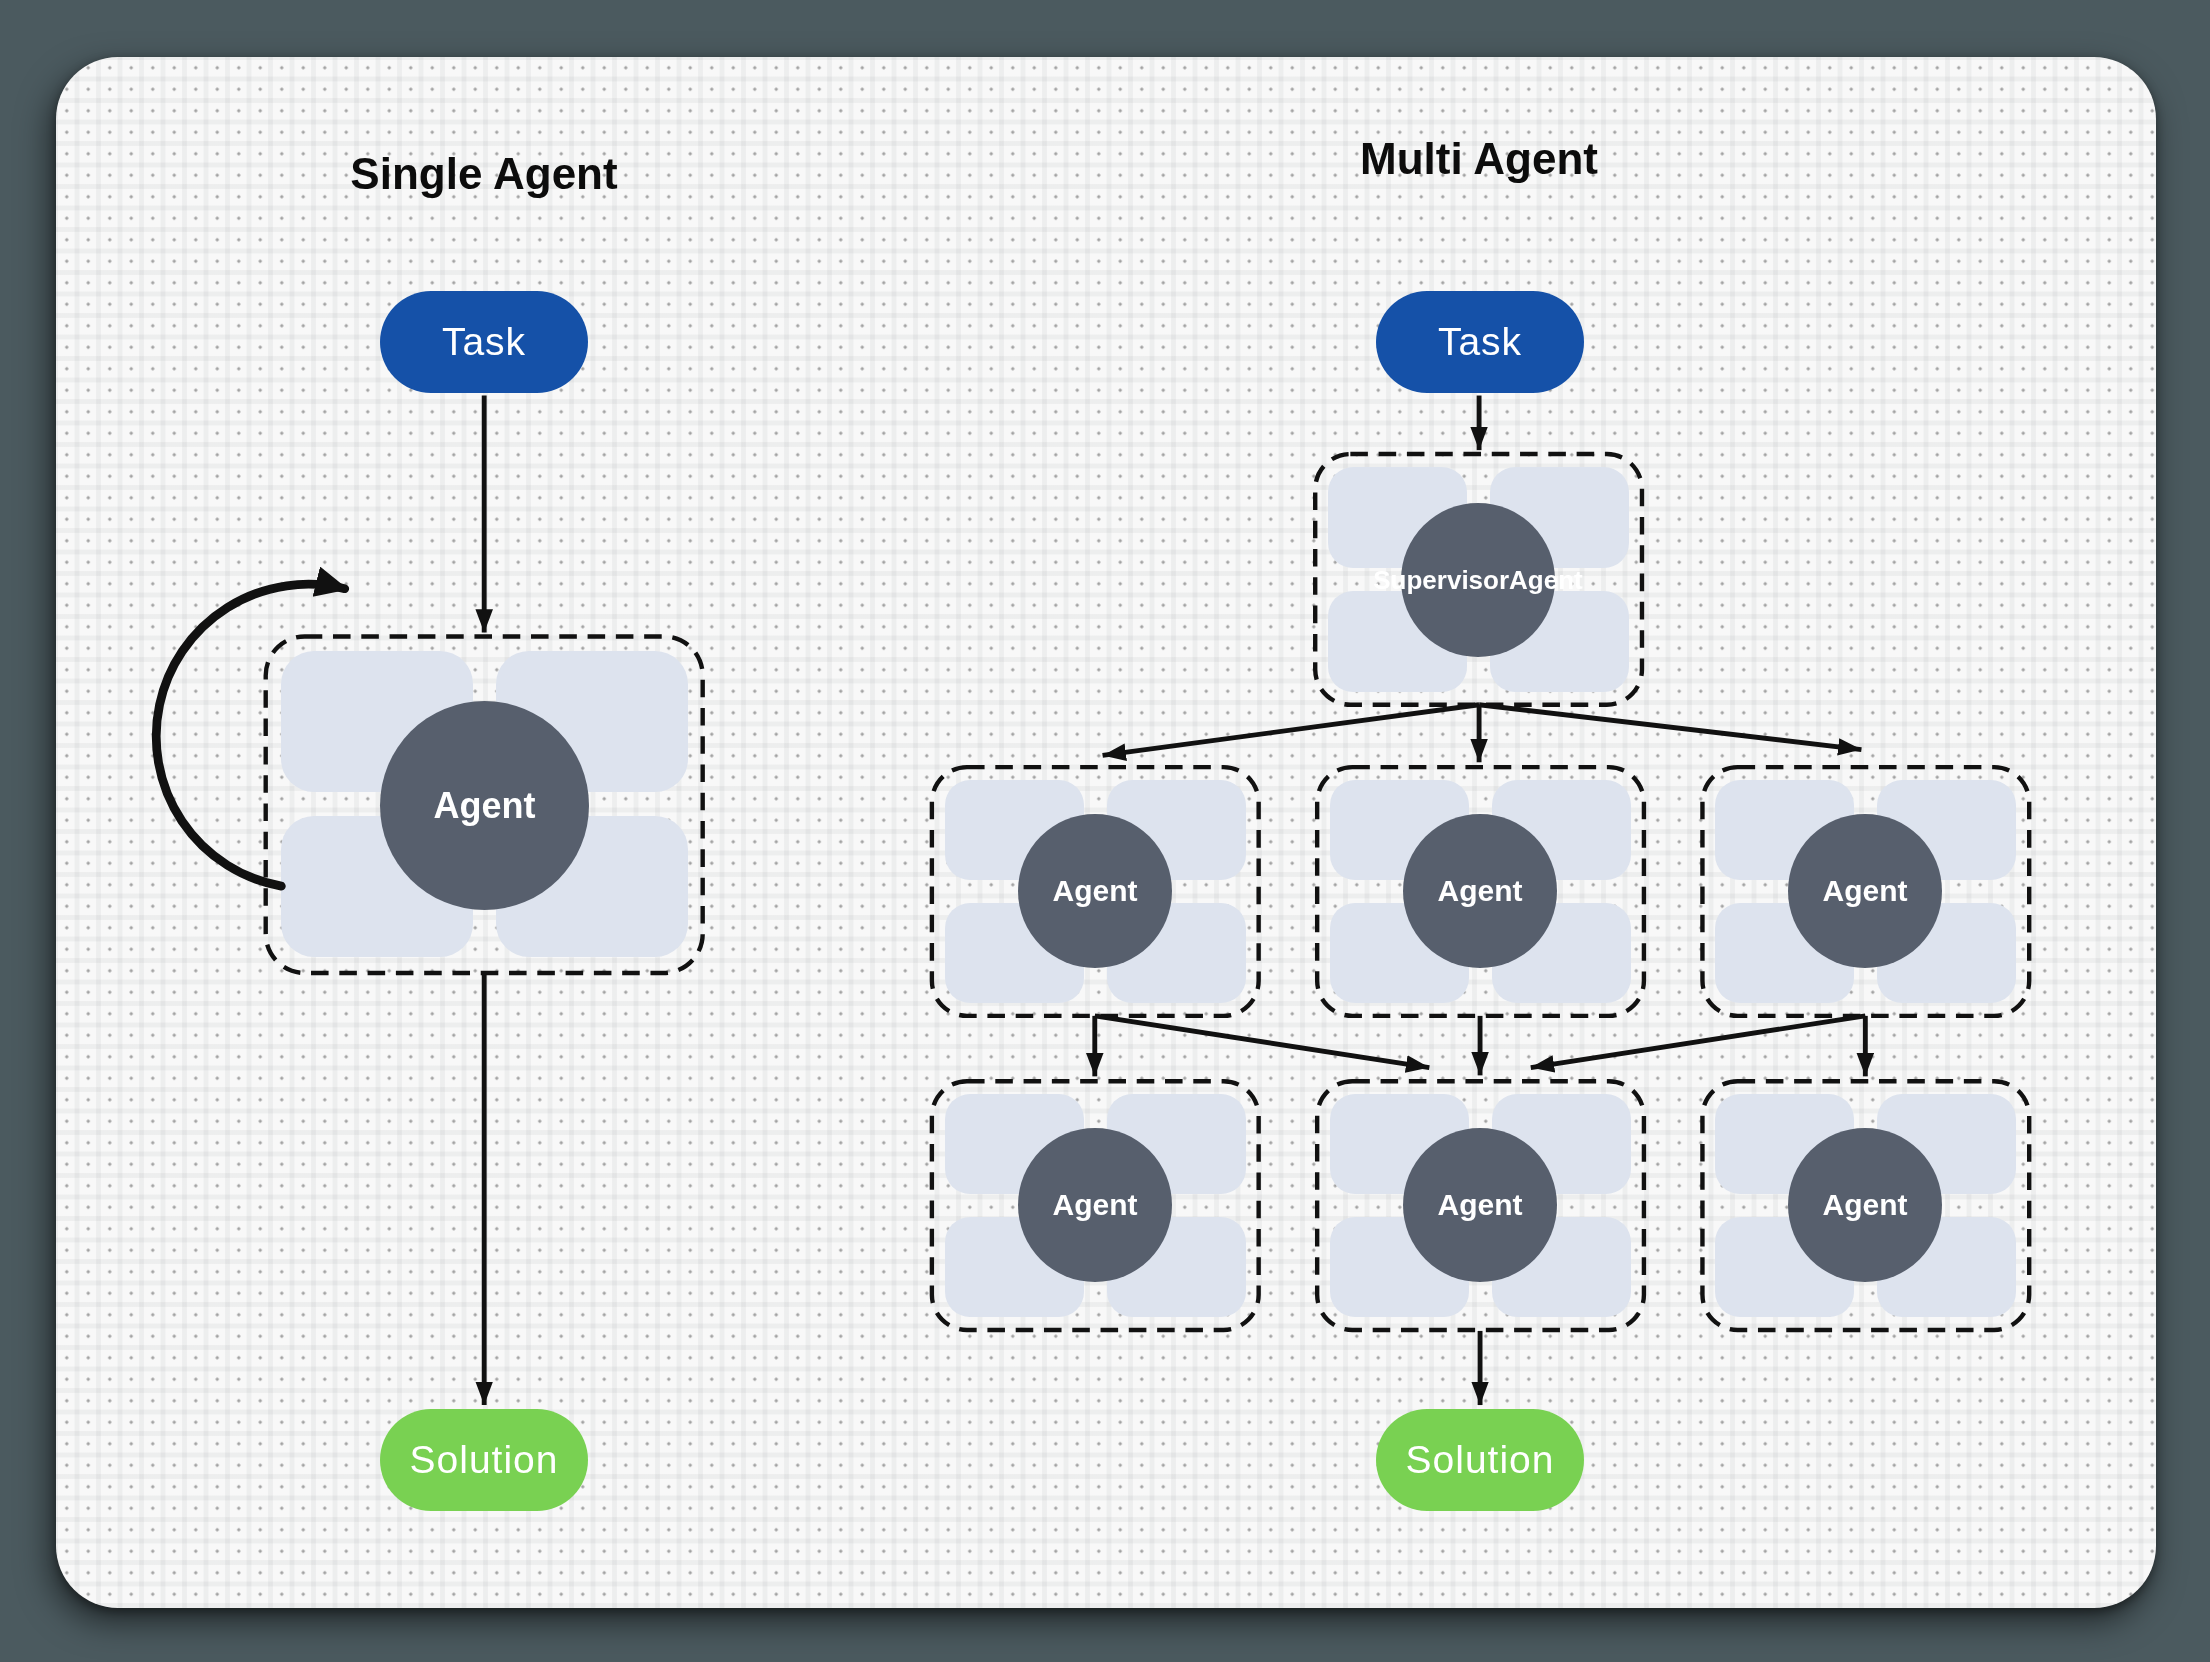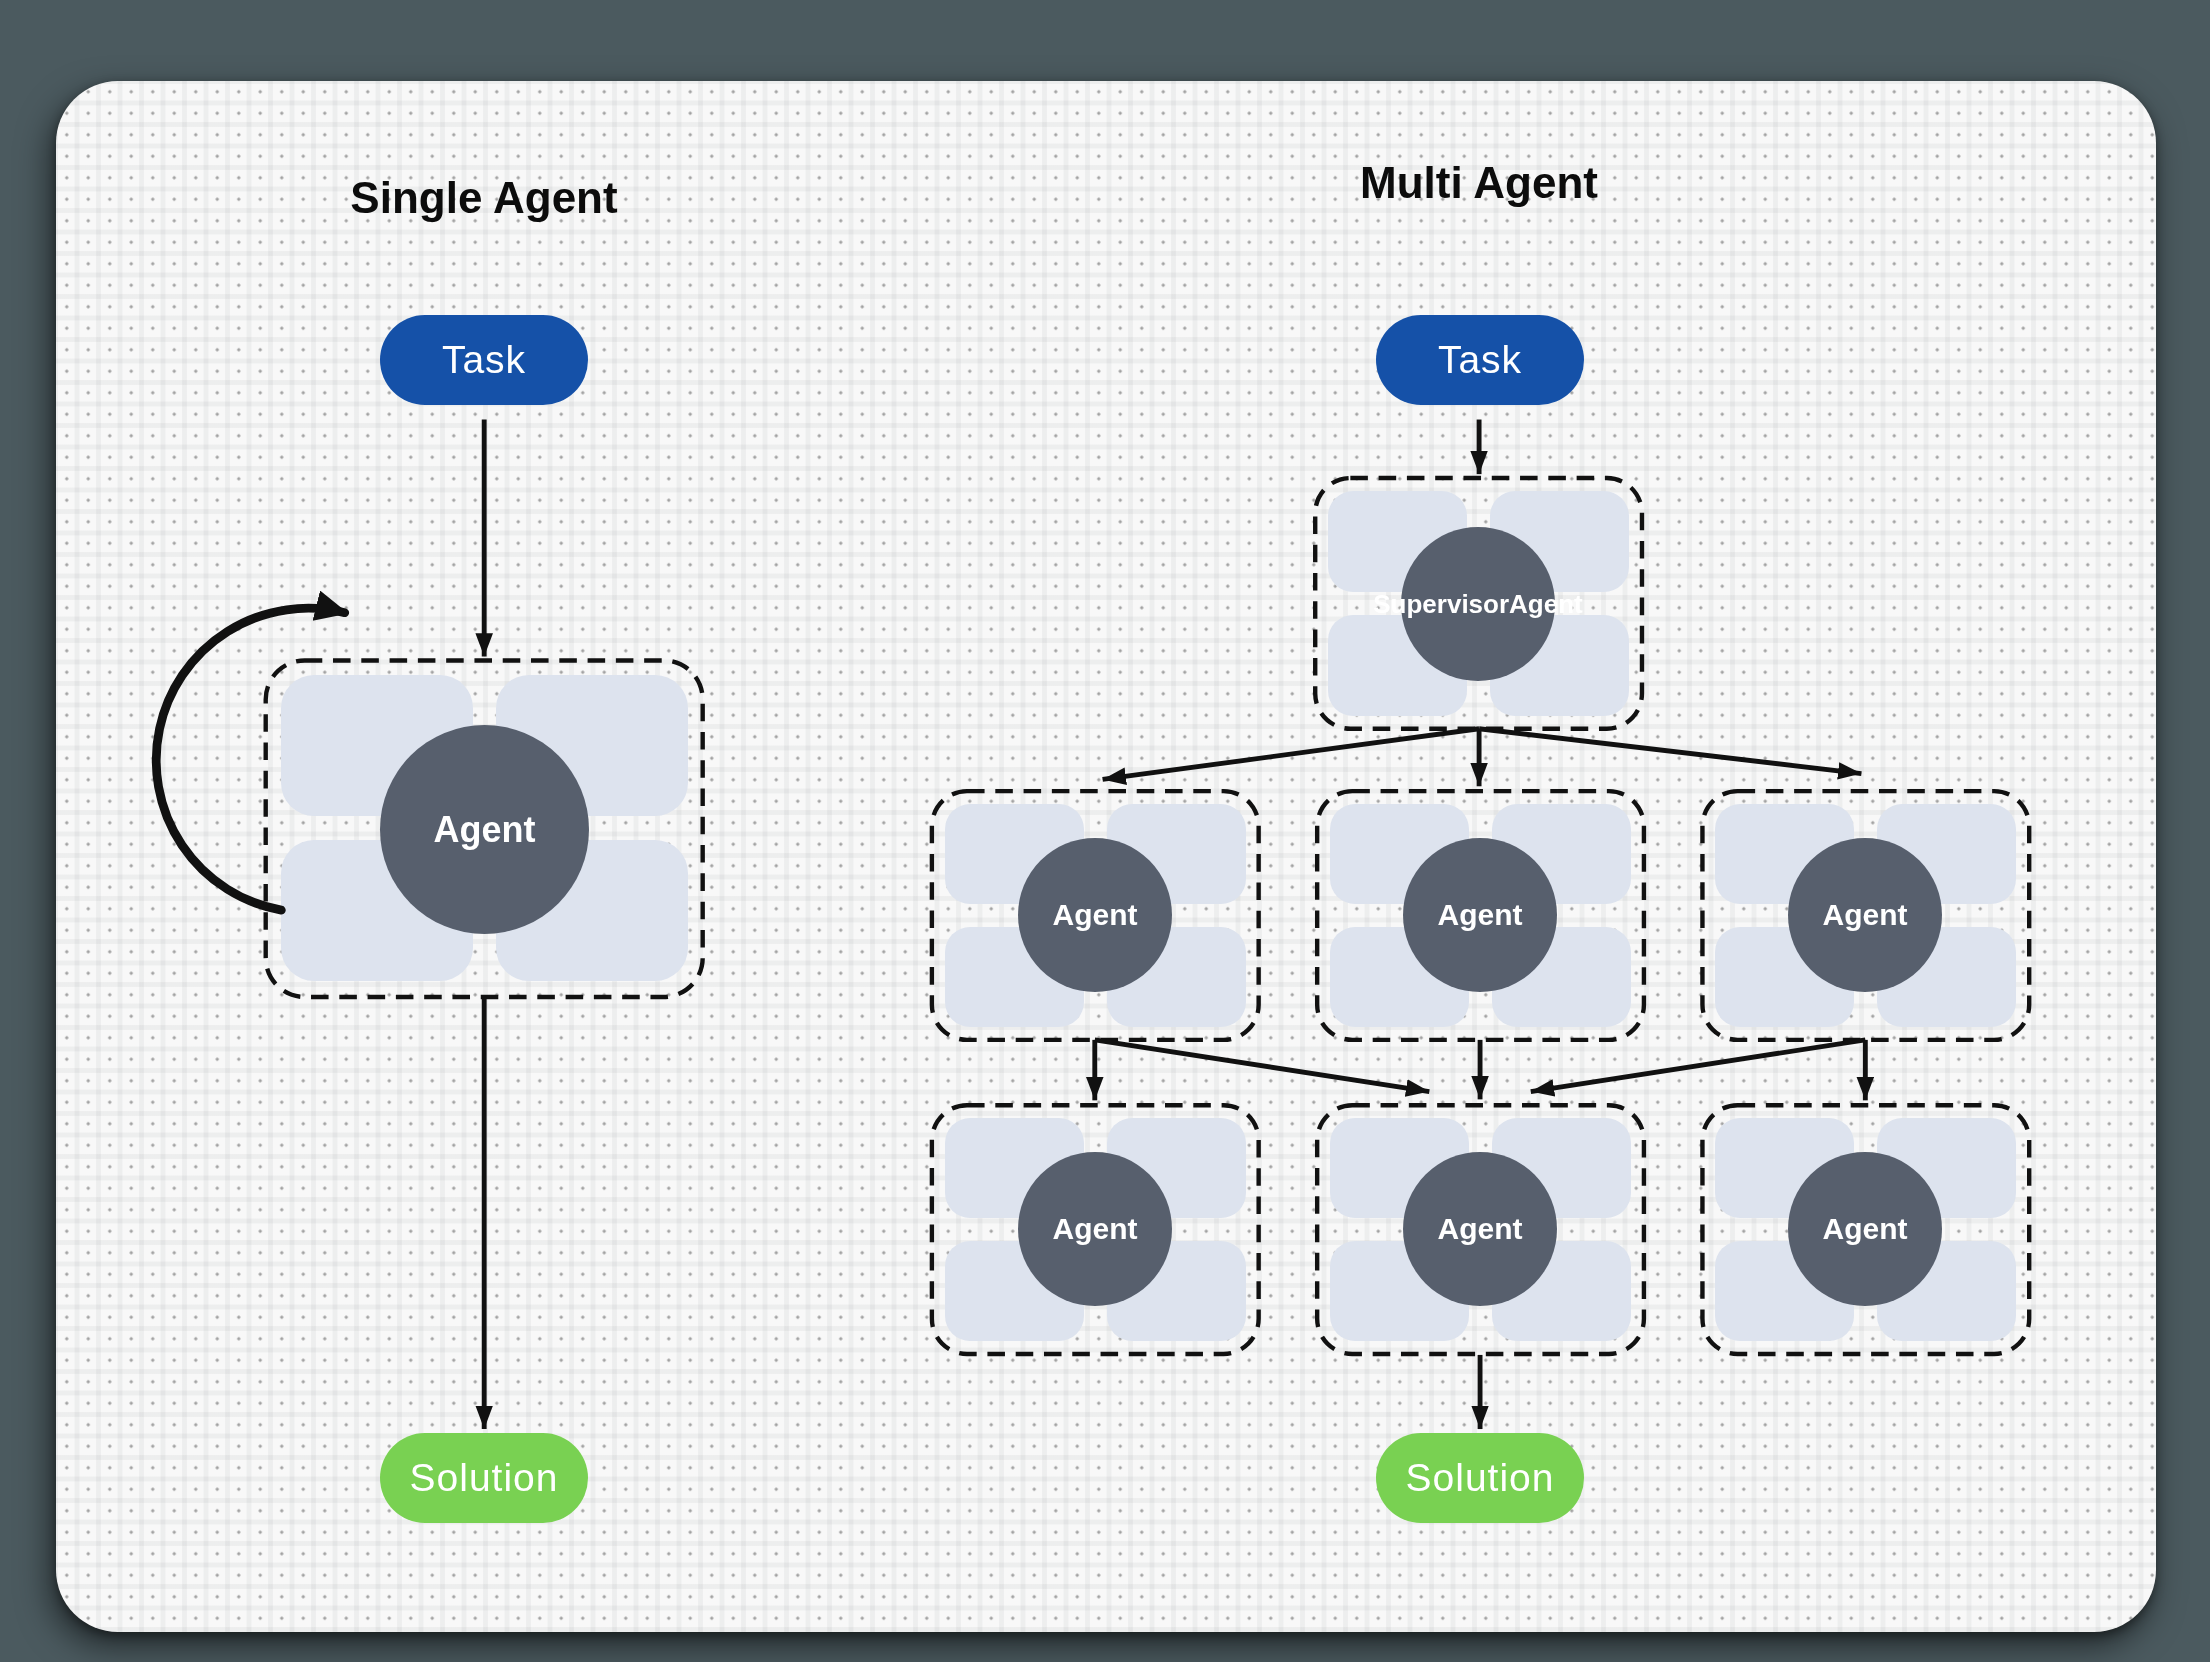--- a/index.html
+++ b/index.html
@@ -7,24 +7,24 @@
          font-family:"Liberation Sans","DejaVu Sans",sans-serif;}
   .card{position:absolute;left:56px;top:57px;width:2100px;height:1551px;
         border-radius:62px;
         background-color:#f8f8f8;
         background-image:
           radial-gradient(circle,#a2a2a2 1.5px,rgba(0,0,0,0) 1.6px),
           repeating-linear-gradient(90deg,rgba(99,105,110,0.07) 0 2.4px,rgba(0,0,0,0) 2.4px 19px,rgba(99,105,110,0.07) 19px 21.5px),
           repeating-linear-gradient(0deg,rgba(99,105,110,0.07) 0 2.4px,rgba(0,0,0,0) 2.4px 19px,rgba(99,105,110,0.07) 19px 21.5px);
         background-size:21.5px 21.5px,21.5px 21.5px,21.5px 21.5px;
         background-position:0 0,0 0,0 0;
-        box-shadow:-5.9px 13.7px 33px rgba(0,0,0,0.55), 0 3.9px 9.8px rgba(0,0,0,0.35);margin-top:24px;}
+        box-shadow:-5.9px 13.7px 33px rgba(0,0,0,0.55), 0 3.9px 9.8px rgba(0,0,0,0.35);}
   .title{position:absolute;transform:translate(-50%,-50%);
          font-size:44px;font-weight:700;color:#0c0c0c;white-space:nowrap;z-index:3;}
-  .pill{position:absolute;width:208px;height:90px;border-radius:52px;
+  .pill{position:absolute;width:208px;height:102px;border-radius:52px;
         display:flex;align-items:center;justify-content:center;
         color:#ffffff;font-size:39px;font-weight:400;letter-spacing:1px;z-index:1;}
   .pill.task{background:#1551a8;}
   .pill.solution{background:#79d152;}
   .abox{position:absolute;z-index:1;}
   .tiles{position:absolute;inset:0;display:grid;grid-template-columns:1fr 1fr;
          grid-template-rows:1fr 1fr;}
   .tiles.small{padding:12.7px;gap:23.4px;}
   .tiles.big{padding:14.6px;gap:23.4px;}
   .tile{background:#dde3ee;}

